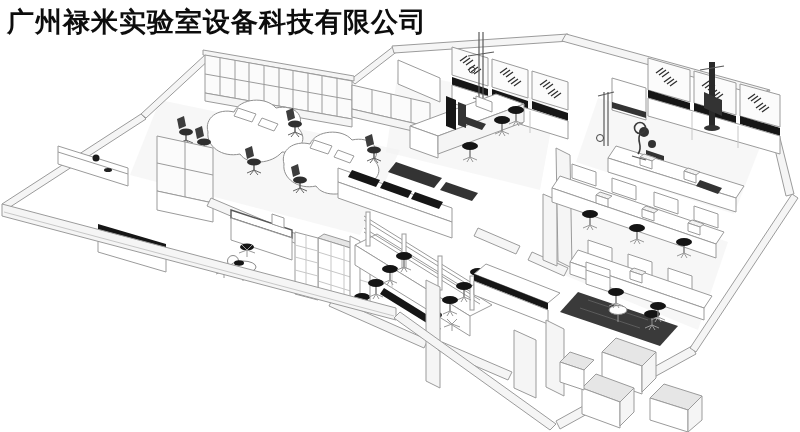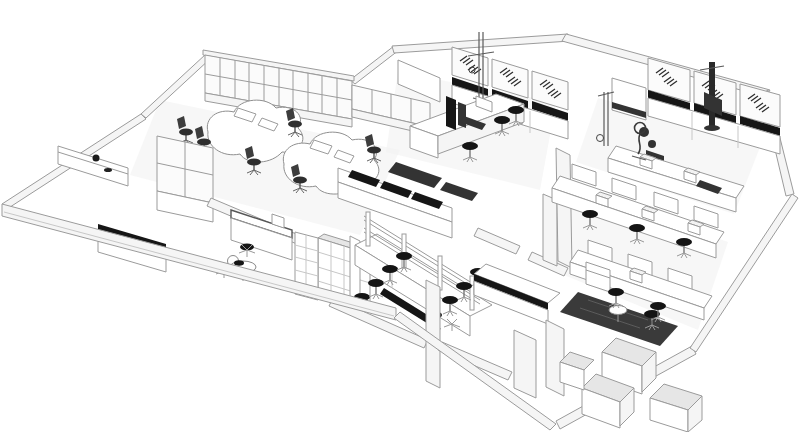--- a/index.html
+++ b/index.html
@@ -21,20 +21,21 @@
   .ln {fill:none;stroke:var(--line);stroke-width:1;}
   .ln2{fill:none;stroke:var(--line2);stroke-width:1;}
   .lnd{fill:none;stroke:var(--dark);stroke-width:1.2;}
   .tint{fill:#f1f1f1;stroke:none;opacity:.6;}
   .deskline{stroke:#8f8f8f;}
 </style>
 </head>
 <body>
 
 <div class="stage">
+  <div class="title">广州禄米实验室设备科技有限公司</div>
 
   <svg width="800" height="432" viewBox="0 0 800 432">
     <defs>
       <g id="stool">
         <line x1="0" y1="3" x2="0" y2="11" stroke="#777" stroke-width="1.4"></line>
         <path d="M0,11 L-7,14 M0,11 L7,14 M0,11 L-3,16 M0,11 L3,16" stroke="#999" stroke-width="1" fill="none"></path>
         <ellipse cx="0" cy="0" rx="8" ry="4" fill="#141414"></ellipse>
       </g>
       <g id="chair">
         <path d="M-9,-13 L-2,-16 L0,-6 L-7,-3 Z" fill="#3d3d3d"></path>

